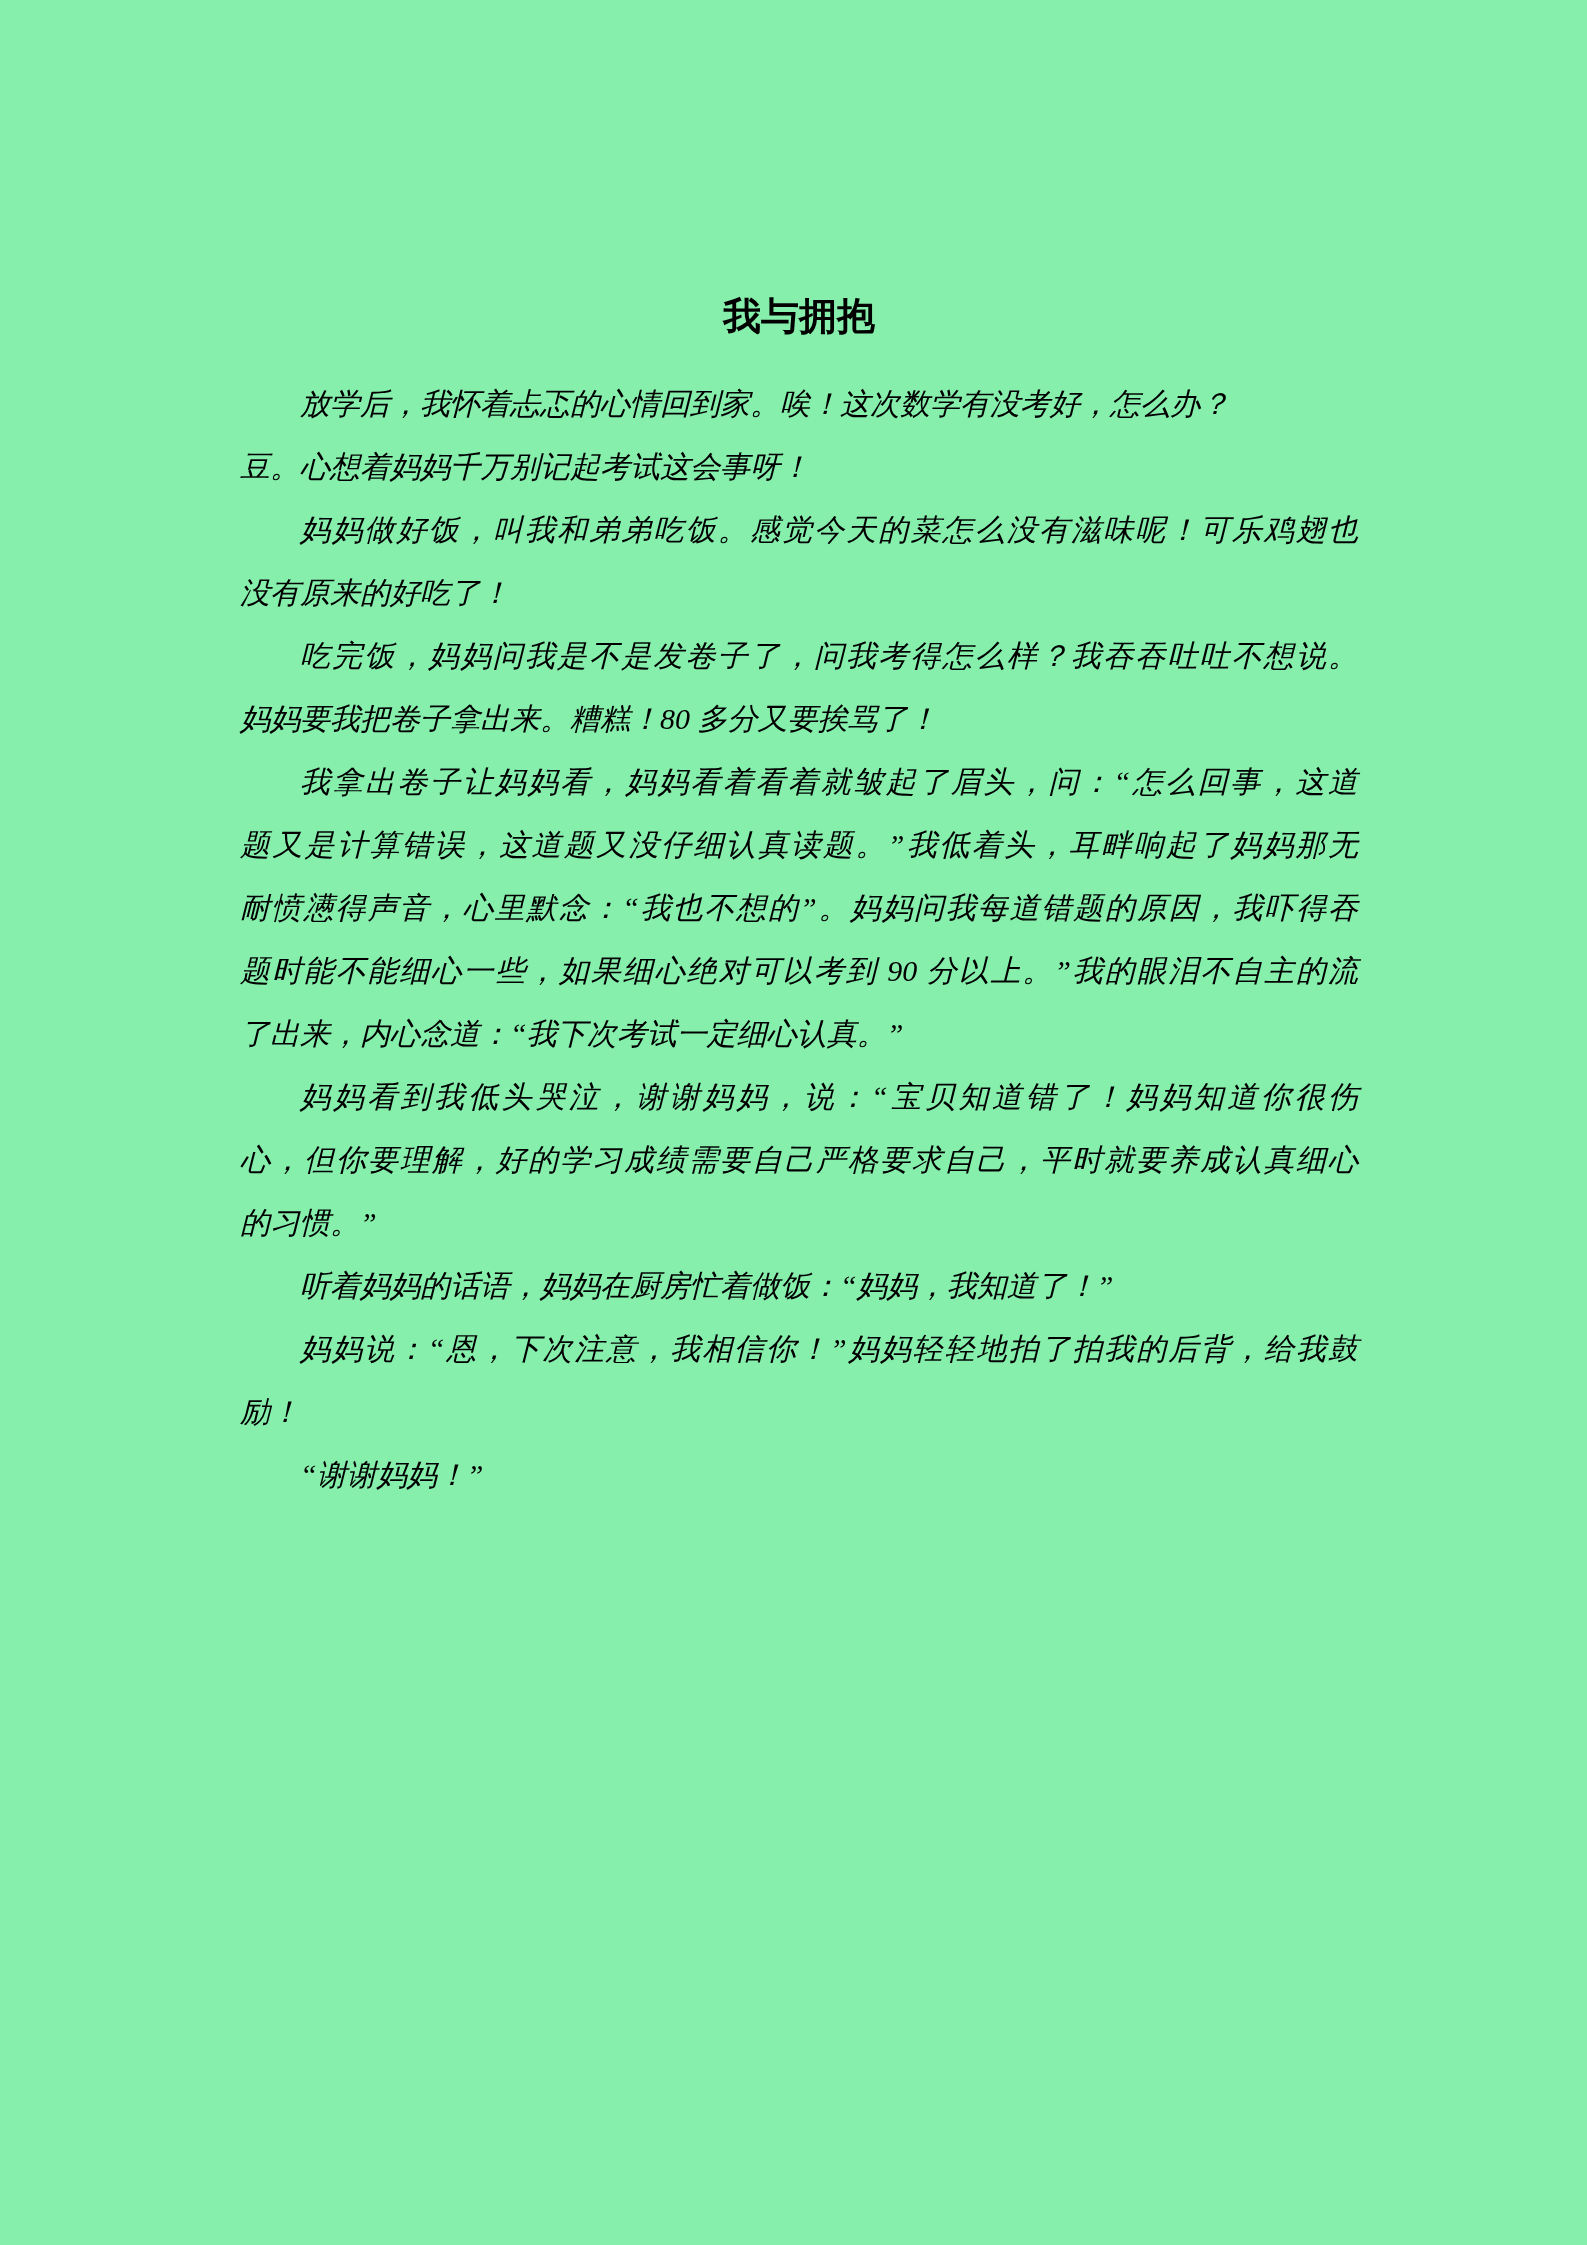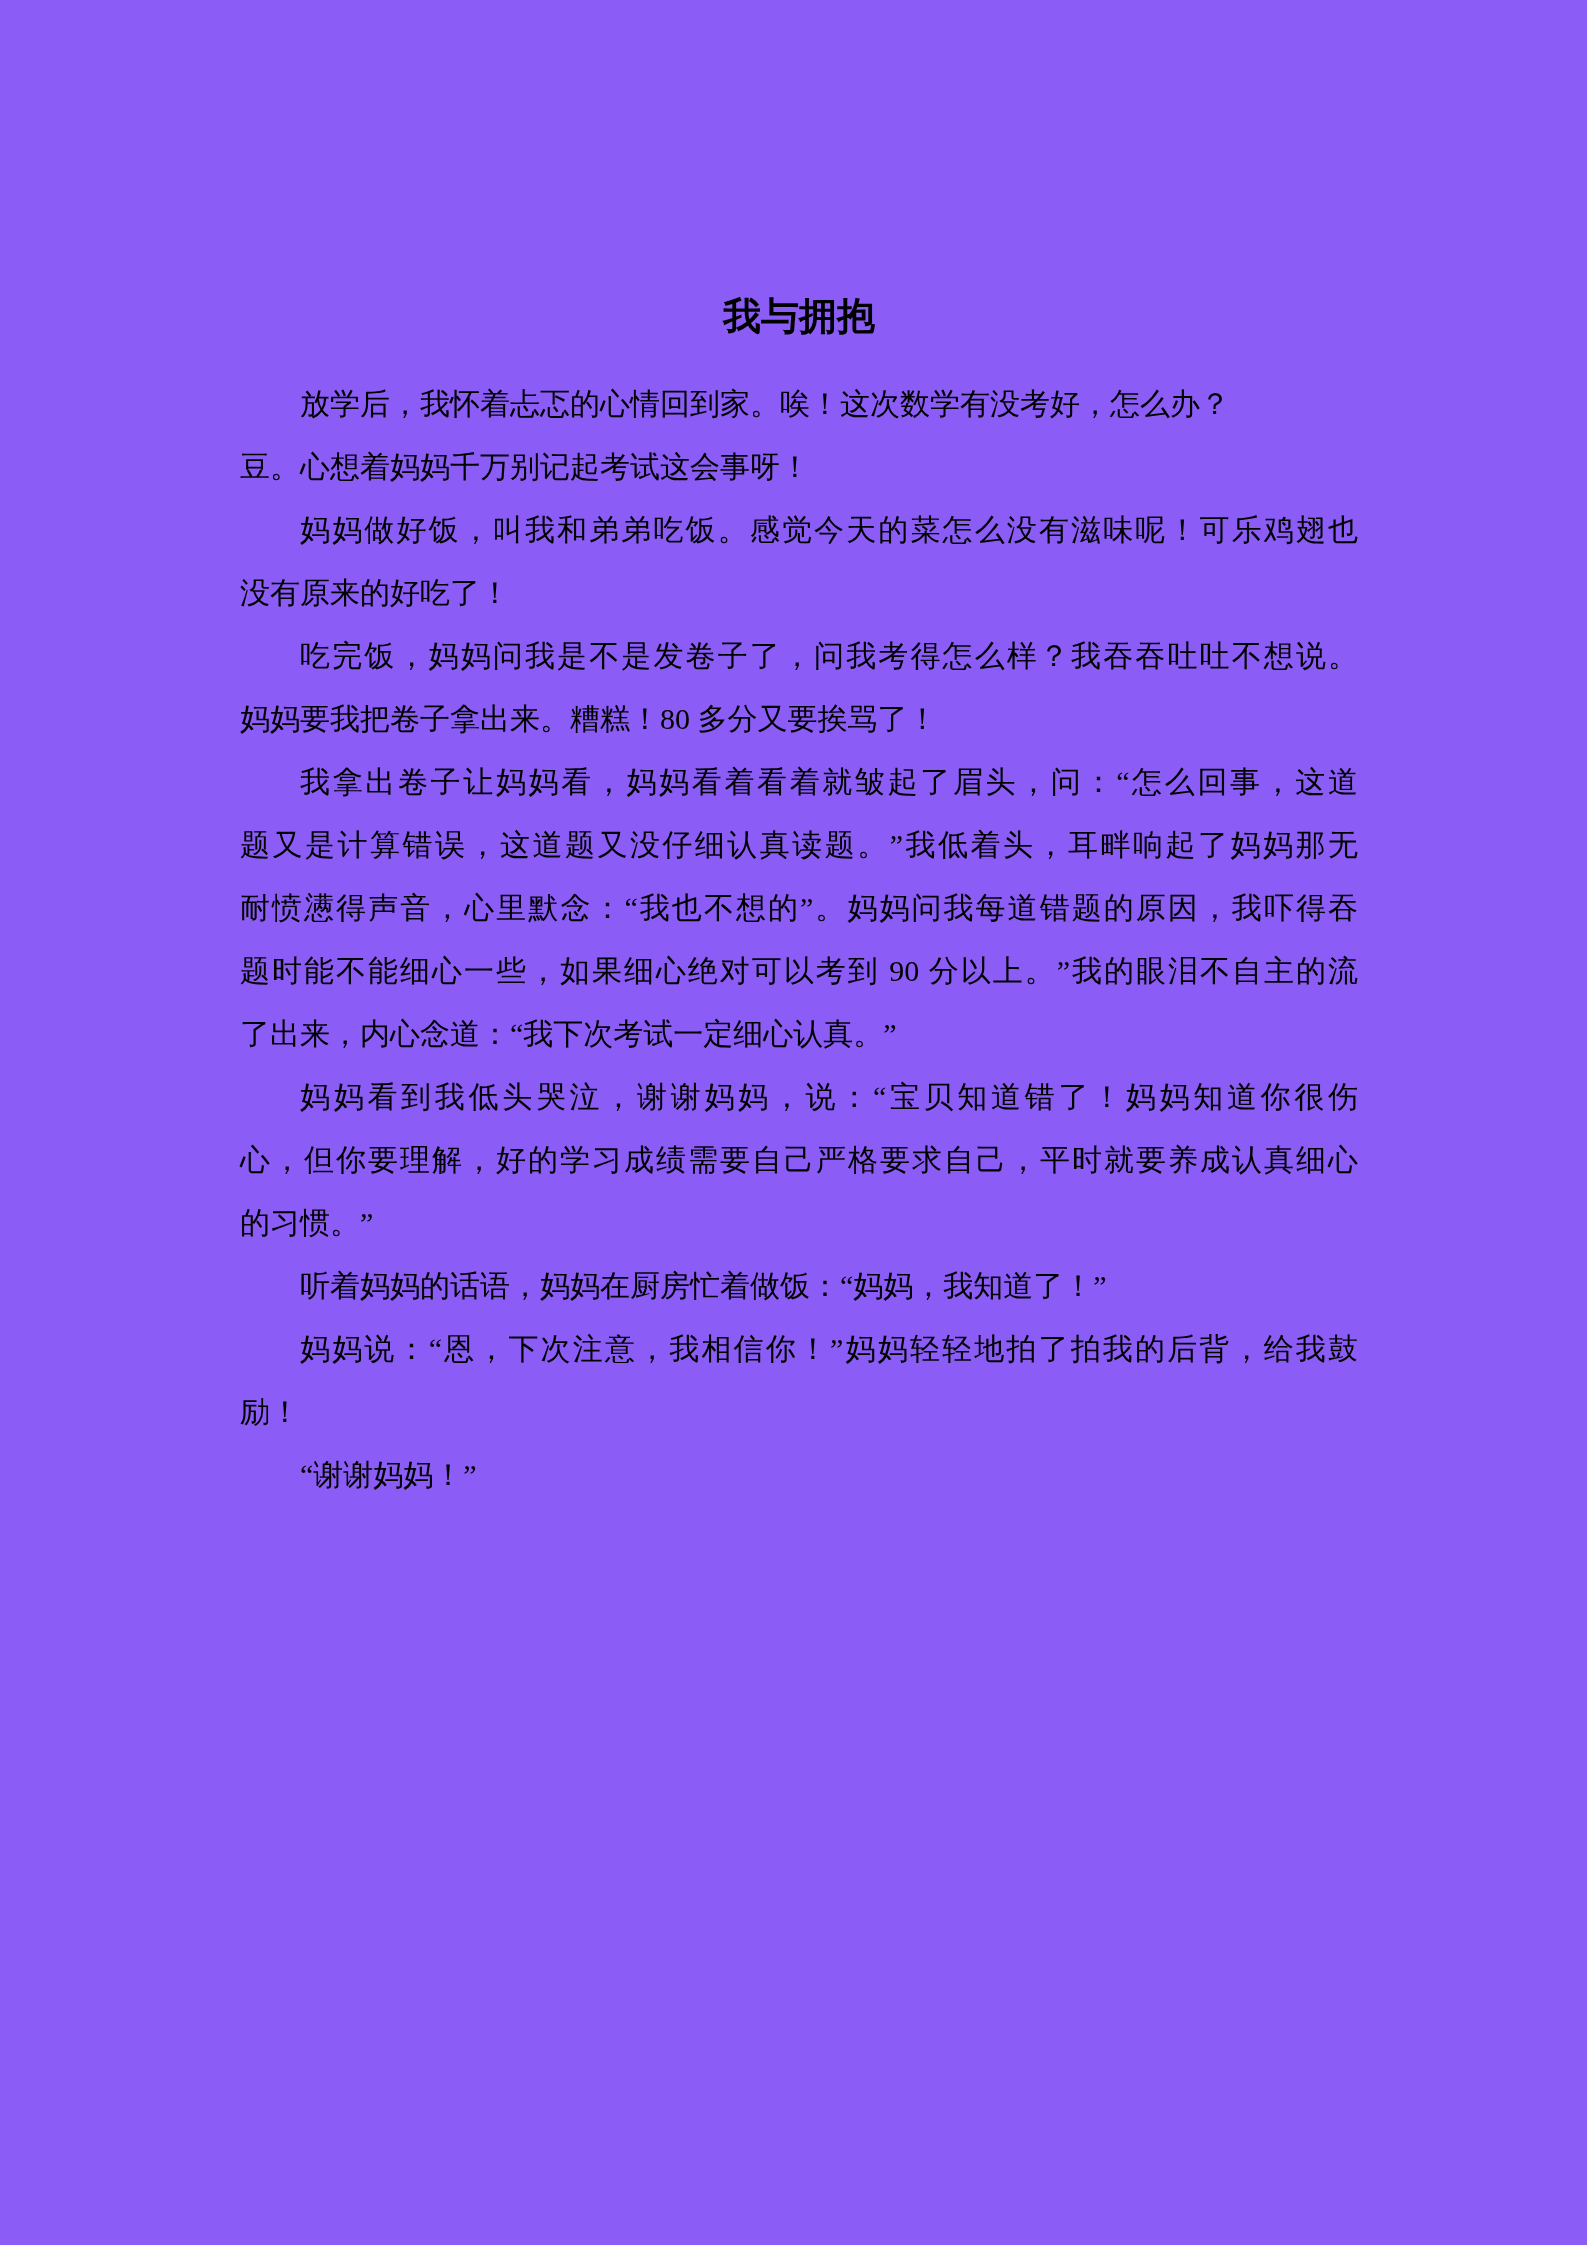--- a/index.html
+++ b/index.html
@@ -9,38 +9,38 @@
     background: #ffffff;
     color: #000000;
     font-family: "Liberation Serif", "DejaVu Serif", serif;
     overflow: hidden;
   }
   .page {
     box-sizing: border-box;
     width: 1587px;
     height: 2245px;
     padding: 285px 229px 0 240px;
-    background: #8b5cf6;
+    background: #86efac;
   }
   .title {
     margin: 0;
     font-size: 38px;
     line-height: 63px;
     font-weight: bold;
     text-align: center;
     color: #000000;
   }
   .body-text {
     margin-top: 24px;
     font-size: 30px;
     line-height: 63px;
     color: #000000;
   }
   .para { margin: 0; }
-  .line { min-height: 63px; text-align: left; }
+  .line { min-height: 63px; text-align: left; font-style: italic; }
   .line.indent { text-indent: 60px; }
   .line.fill {
     text-align: justify;
     text-align-last: justify;
   }
 </style>
 </head>
 <body>
 
 <div class="page">

